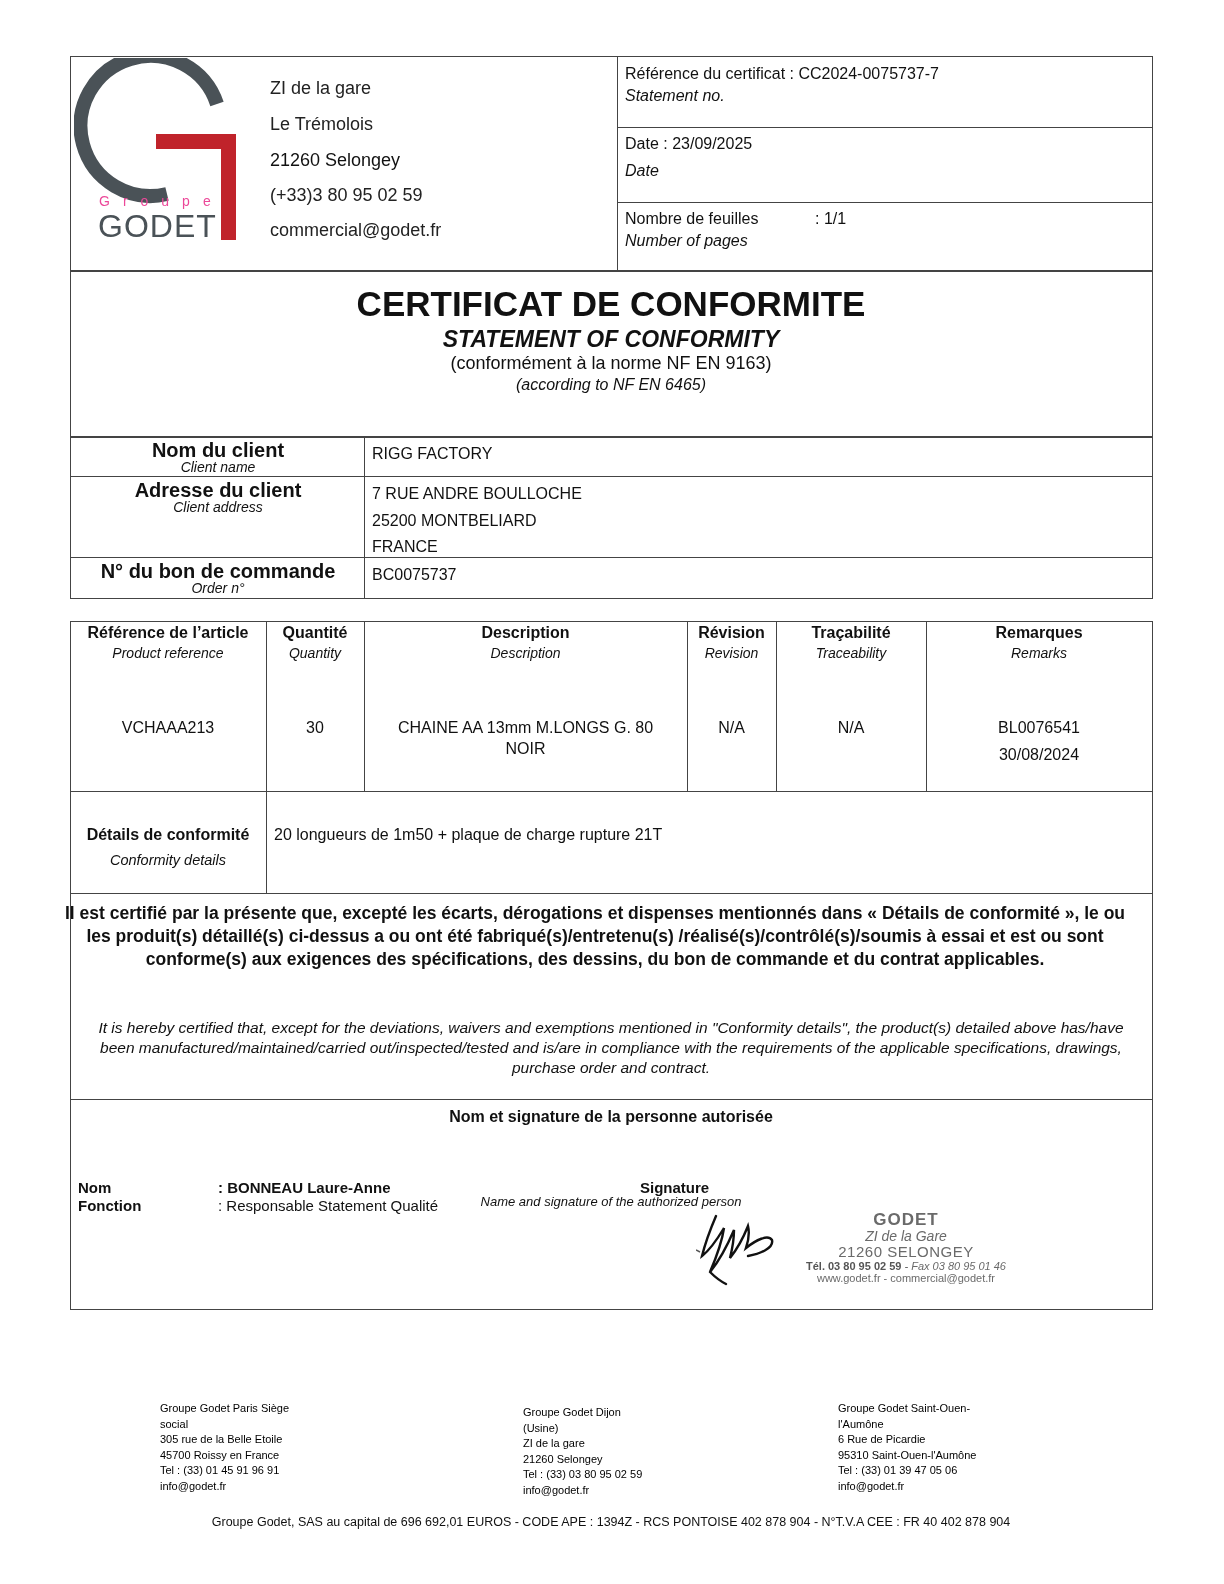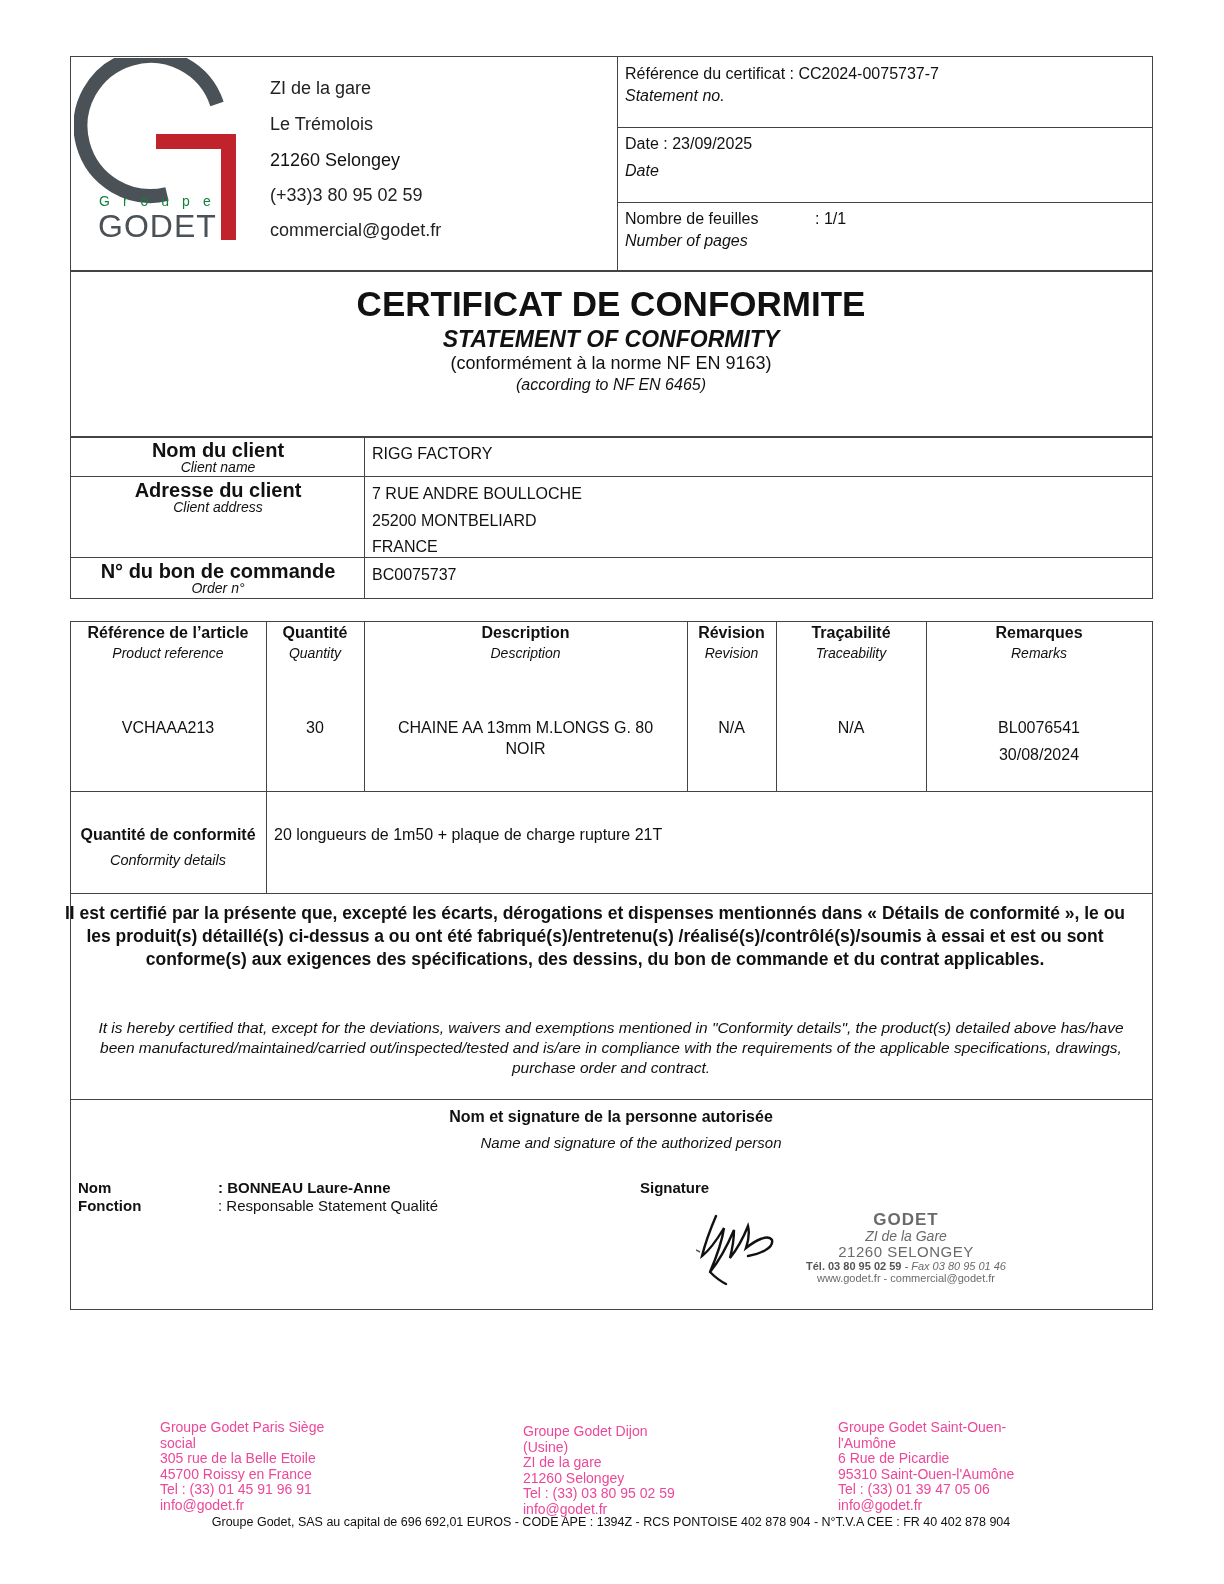--- a/index.html
+++ b/index.html
@@ -31,40 +31,40 @@
   .pv { position: absolute; text-align: center; font-size: 16px; }
 
   
   .cert-fr { position: absolute; left: 64px; width: 1062px; top: 902px; text-align: center; font-size: 17.5px; font-weight: bold; line-height: 23px; }
   .cert-en { position: absolute; left: 80px; width: 1062px; top: 1018px; text-align: center; font-size: 15.5px; font-style: italic; line-height: 20px; }
 
   
   .sig-lbl { position: absolute; font-size: 15px; }
 
   
-  .foot { position: absolute; font-size: 14px; line-height: 15.5px; color: #ec4899; margin-top: 19px; }
+  .foot { position: absolute; font-size: 11px; line-height: 15.5px; color: #000000; }
   .foot-legal { position: absolute; left: 70px; width: 1082px; top: 1515px; text-align: center; font-size: 12.5px; }
 
   .stamp { position: absolute; left: 796px; top: 1210px; width: 220px; text-align: center; color: #6a6a6a; }
 </style>
 </head>
 <body>
 
 <div class="box" style="left:70px; top:56px; width:1083px; height:216px;"></div>
 <div class="vl" style="left:617px; top:56px; height:215px;"></div>
 <div class="hl" style="left:617px; top:127px; width:536px;"></div>
 <div class="hl" style="left:617px; top:202px; width:536px;"></div>
 
 <div class="abs" style="left:74px; top:58px; width:170px; height:190px;">
   <svg width="170" height="190" viewBox="0 0 170 190">
     <path d="M 143 46 A 70 70 0 1 0 93 136" fill="none" stroke="#4a5257" stroke-width="14"></path>
     <rect x="82" y="76" width="80" height="15" fill="#c0232b"></rect>
     <rect x="147" y="76" width="15" height="106" fill="#c0232b"></rect>
   </svg>
-  <div class="abs" style="left:25px; top:135px; font-size:14px; letter-spacing:13px; color:#15803d;">Groupe</div>
+  <div class="abs" style="left:25px; top:135px; font-size:14px; letter-spacing:13px; color:#ec4899;">Groupe</div>
   <div class="abs" style="left:24px; top:150px; font-size:32px; color:#4a5257; letter-spacing:1px;">GODET</div>
 </div>
 
 <div class="addr-line" style="top:78px;">ZI de la gare</div>
 <div class="addr-line" style="top:114px;">Le Trémolois</div>
 <div class="addr-line" style="top:150px; color:#111;">21260 Selongey</div>
 <div class="addr-line" style="top:185px;">(+33)3 80 95 02 59</div>
 <div class="addr-line" style="top:220px;">commercial@godet.fr</div>
 
 <div class="ref-label" style="top:65px;">Référence du certificat : CC2024-0075737-7</div>
@@ -127,29 +127,29 @@
   <div class="pv" style="left:70px; width:196px; top:719px;">VCHAAA213</div>
   <div class="pv" style="left:266px; width:98px; top:719px;">30</div>
   <div class="pv" style="left:364px; width:323px; top:719px;">CHAINE AA 13mm M.LONGS G. 80</div>
   <div class="pv" style="left:364px; width:323px; top:740px;">NOIR</div>
   <div class="pv" style="left:687px; width:89px; top:719px;">N/A</div>
   <div class="pv" style="left:776px; width:150px; top:719px;">N/A</div>
   <div class="pv" style="left:926px; width:226px; top:719px;">BL0076541</div>
   <div class="pv" style="left:926px; width:226px; top:746px;">30/08/2024</div>
 </div>
 
-<div class="pv b" style="left:70px; width:196px; top:826px;">Quantité de conformité</div>
+<div class="pv b" style="left:70px; width:196px; top:826px;">Détails de conformité</div>
 <div class="pv i" style="left:70px; width:196px; top:852px; font-size:14.5px;">Conformity details</div>
 <div class="abs" style="left:274px; top:826px; font-size:16px;">20 longueurs de 1m50 + plaque de charge rupture 21T</div>
 
 <div class="cert-fr">Il est certifié par la présente que, excepté les écarts, dérogations et dispenses mentionnés dans « Détails de conformité », le ou les produit(s) détaillé(s) ci-dessus a ou ont été fabriqué(s)/entretenu(s) /réalisé(s)/contrôlé(s)/soumis à essai et est ou sont conforme(s) aux exigences des spécifications, des dessins, du bon de commande et du contrat applicables.</div>
 <div class="cert-en">It is hereby certified that, except for the deviations, waivers and exemptions mentioned in "Conformity details", the product(s) detailed above has/have been manufactured/maintained/carried out/inspected/tested and is/are in compliance with the requirements of the applicable specifications, drawings, purchase order and contract.</div>
 
 <div class="abs b c" style="left:70px; width:1082px; top:1108px; font-size:16px;">Nom et signature de la personne autorisée</div>
-<div class="abs i c" style="left:70px; width:1082px; top:1134px; font-size:15px;margin-left:20px;">Name and signature of the authorized person</div>
+<div class="abs i c" style="left:70px; width:1082px; top:1194px; font-size:13px;">Name and signature of the authorized person</div>
 
 <div class="sig-lbl b" style="left:78px; top:1179px;">Nom</div>
 <div class="sig-lbl b" style="left:218px; top:1179px;">: BONNEAU Laure-Anne</div>
 <div class="sig-lbl b" style="left:78px; top:1197px;">Fonction</div>
 <div class="sig-lbl" style="left:218px; top:1197px;">: Responsable Statement Qualité</div>
 <div class="sig-lbl b" style="left:640px; top:1179px;">Signature</div>
 
 <svg class="abs" style="left:696px; top:1208px;" width="86" height="78" viewBox="0 0 86 78">
   <path d="M 20 8 C 14 22, 8 40, 6 48 C 14 42, 22 30, 28 20 C 26 34, 20 50, 14 64 C 24 52, 32 36, 38 22 C 38 32, 36 42, 34 50 C 42 40, 48 28, 52 18 C 54 26, 52 34, 50 40 C 60 32, 72 26, 76 32 C 78 40, 64 46, 52 48 M 14 64 C 20 70, 26 74, 30 76" fill="none" stroke="#111" stroke-width="2.4" stroke-linecap="round"></path>
   <path d="M 0 42 L 4 44" stroke="#555" stroke-width="1.5"></path>

